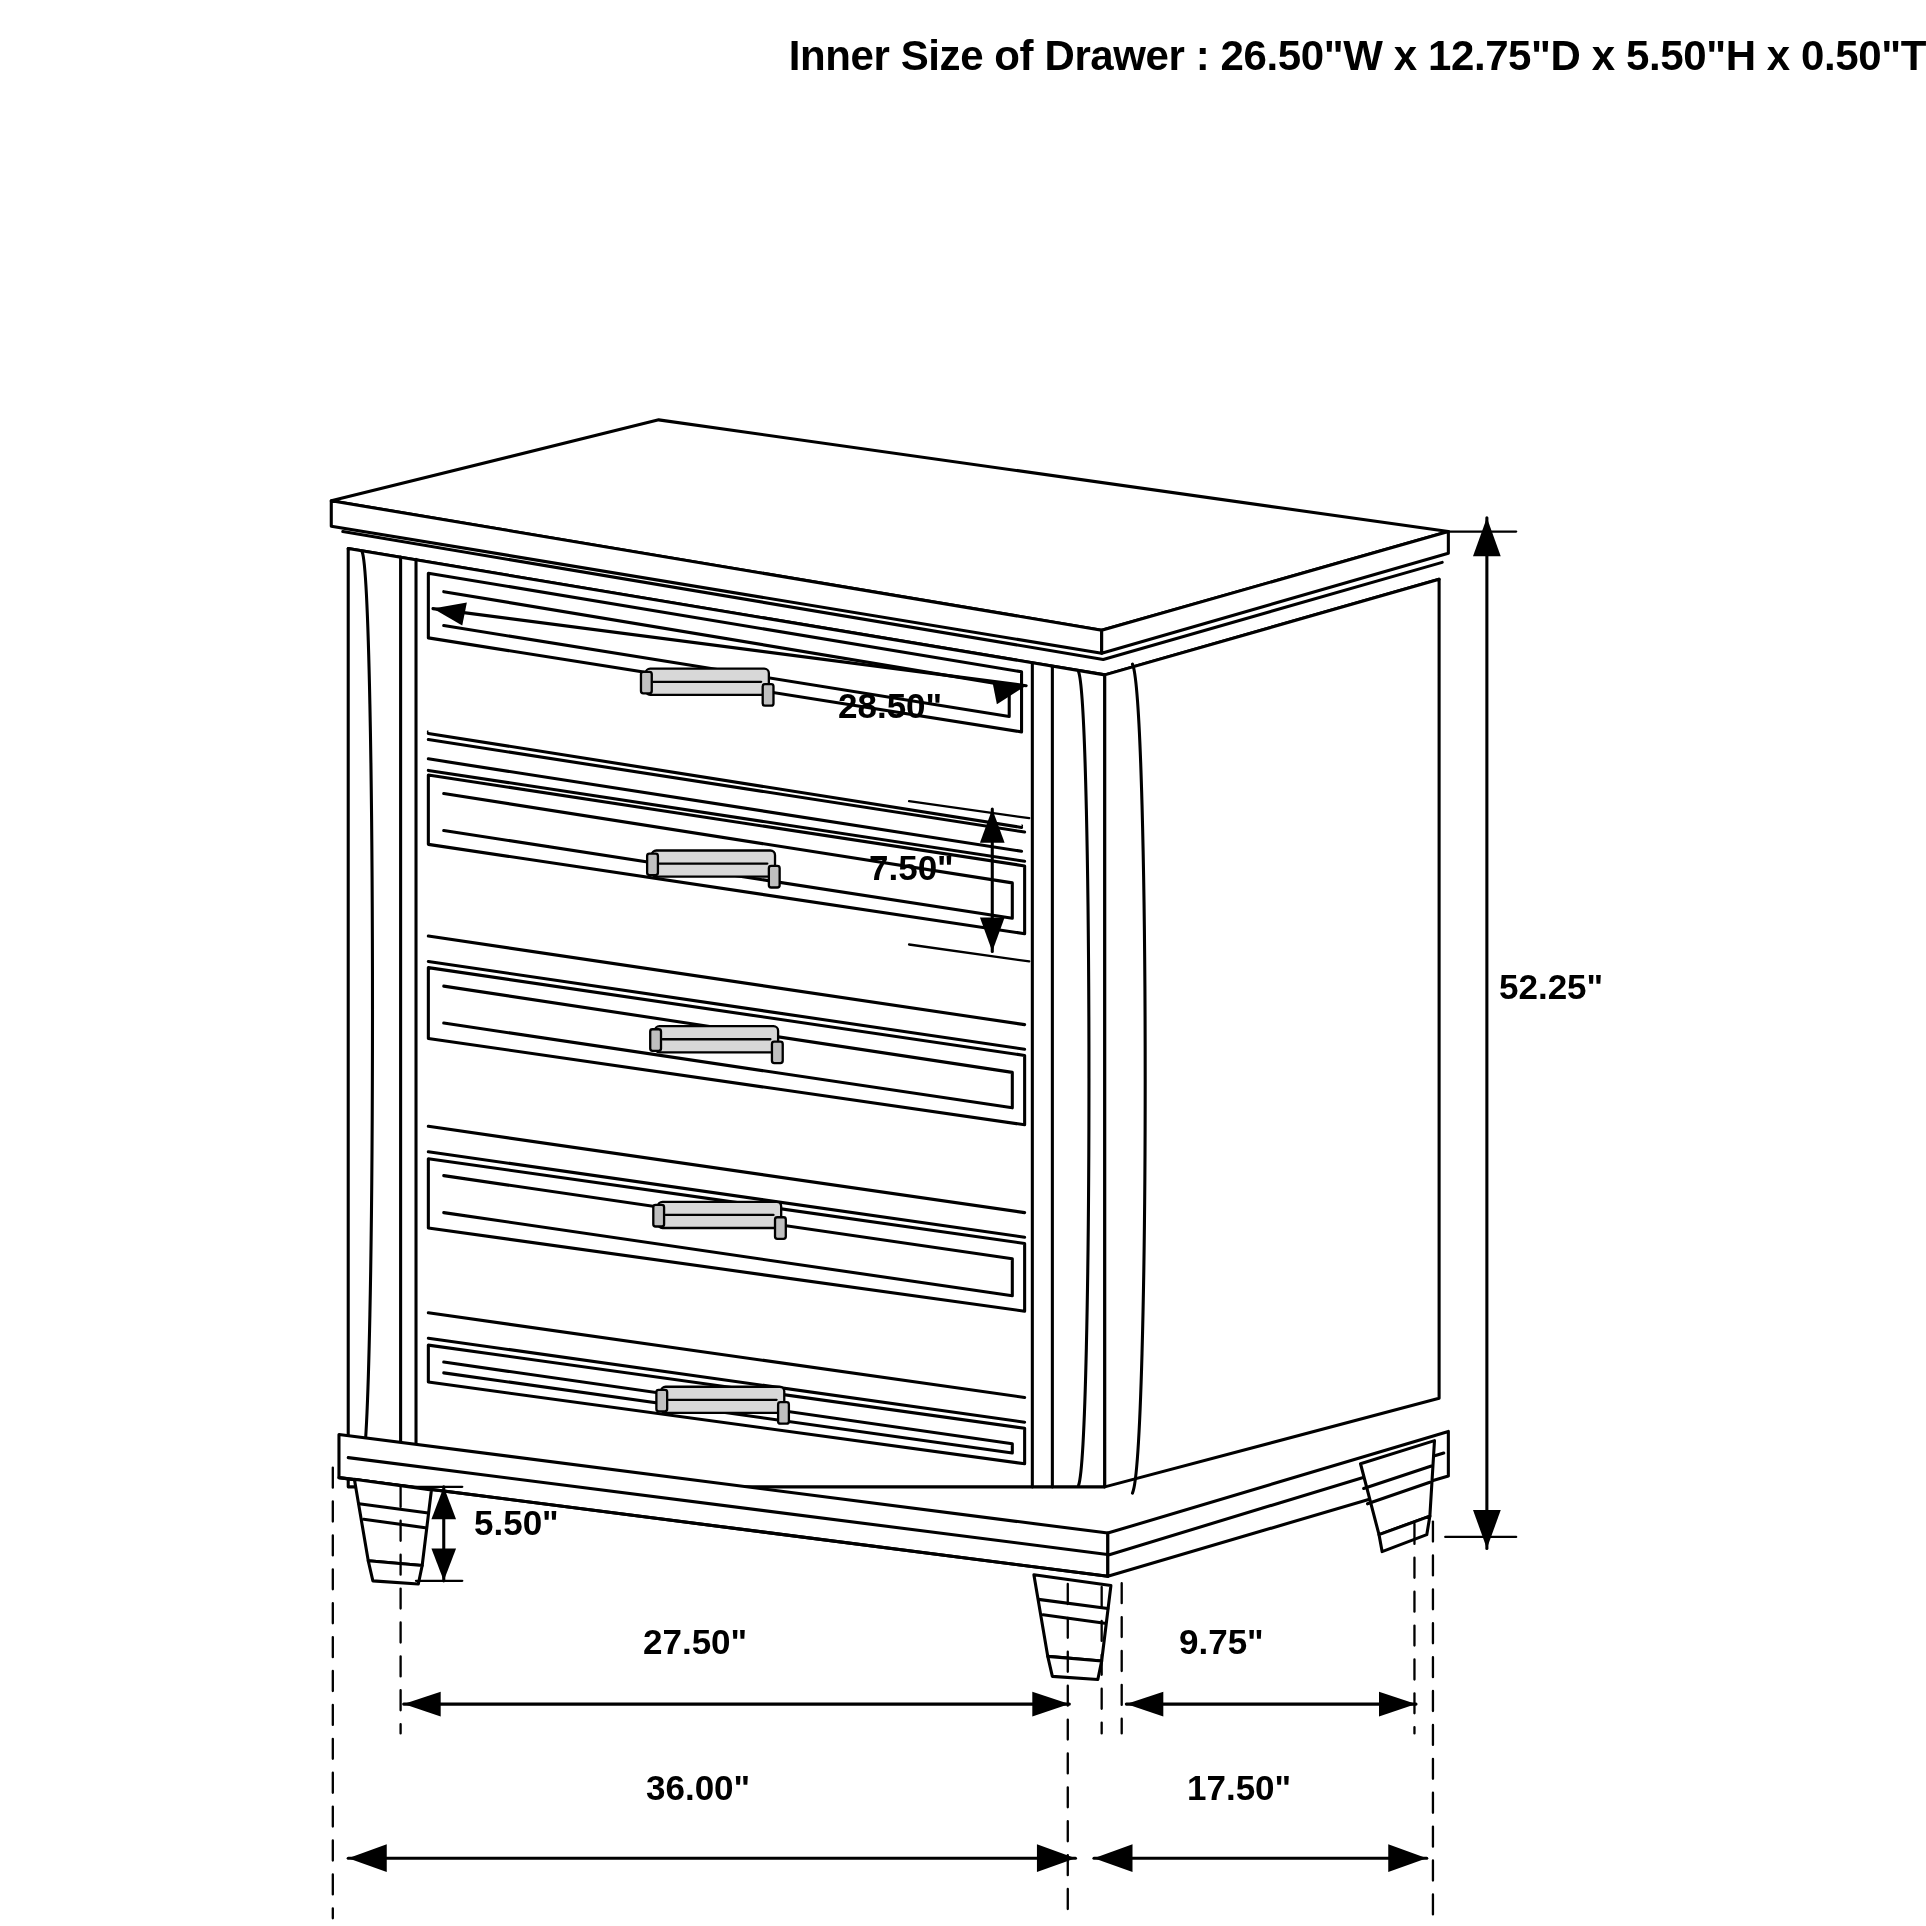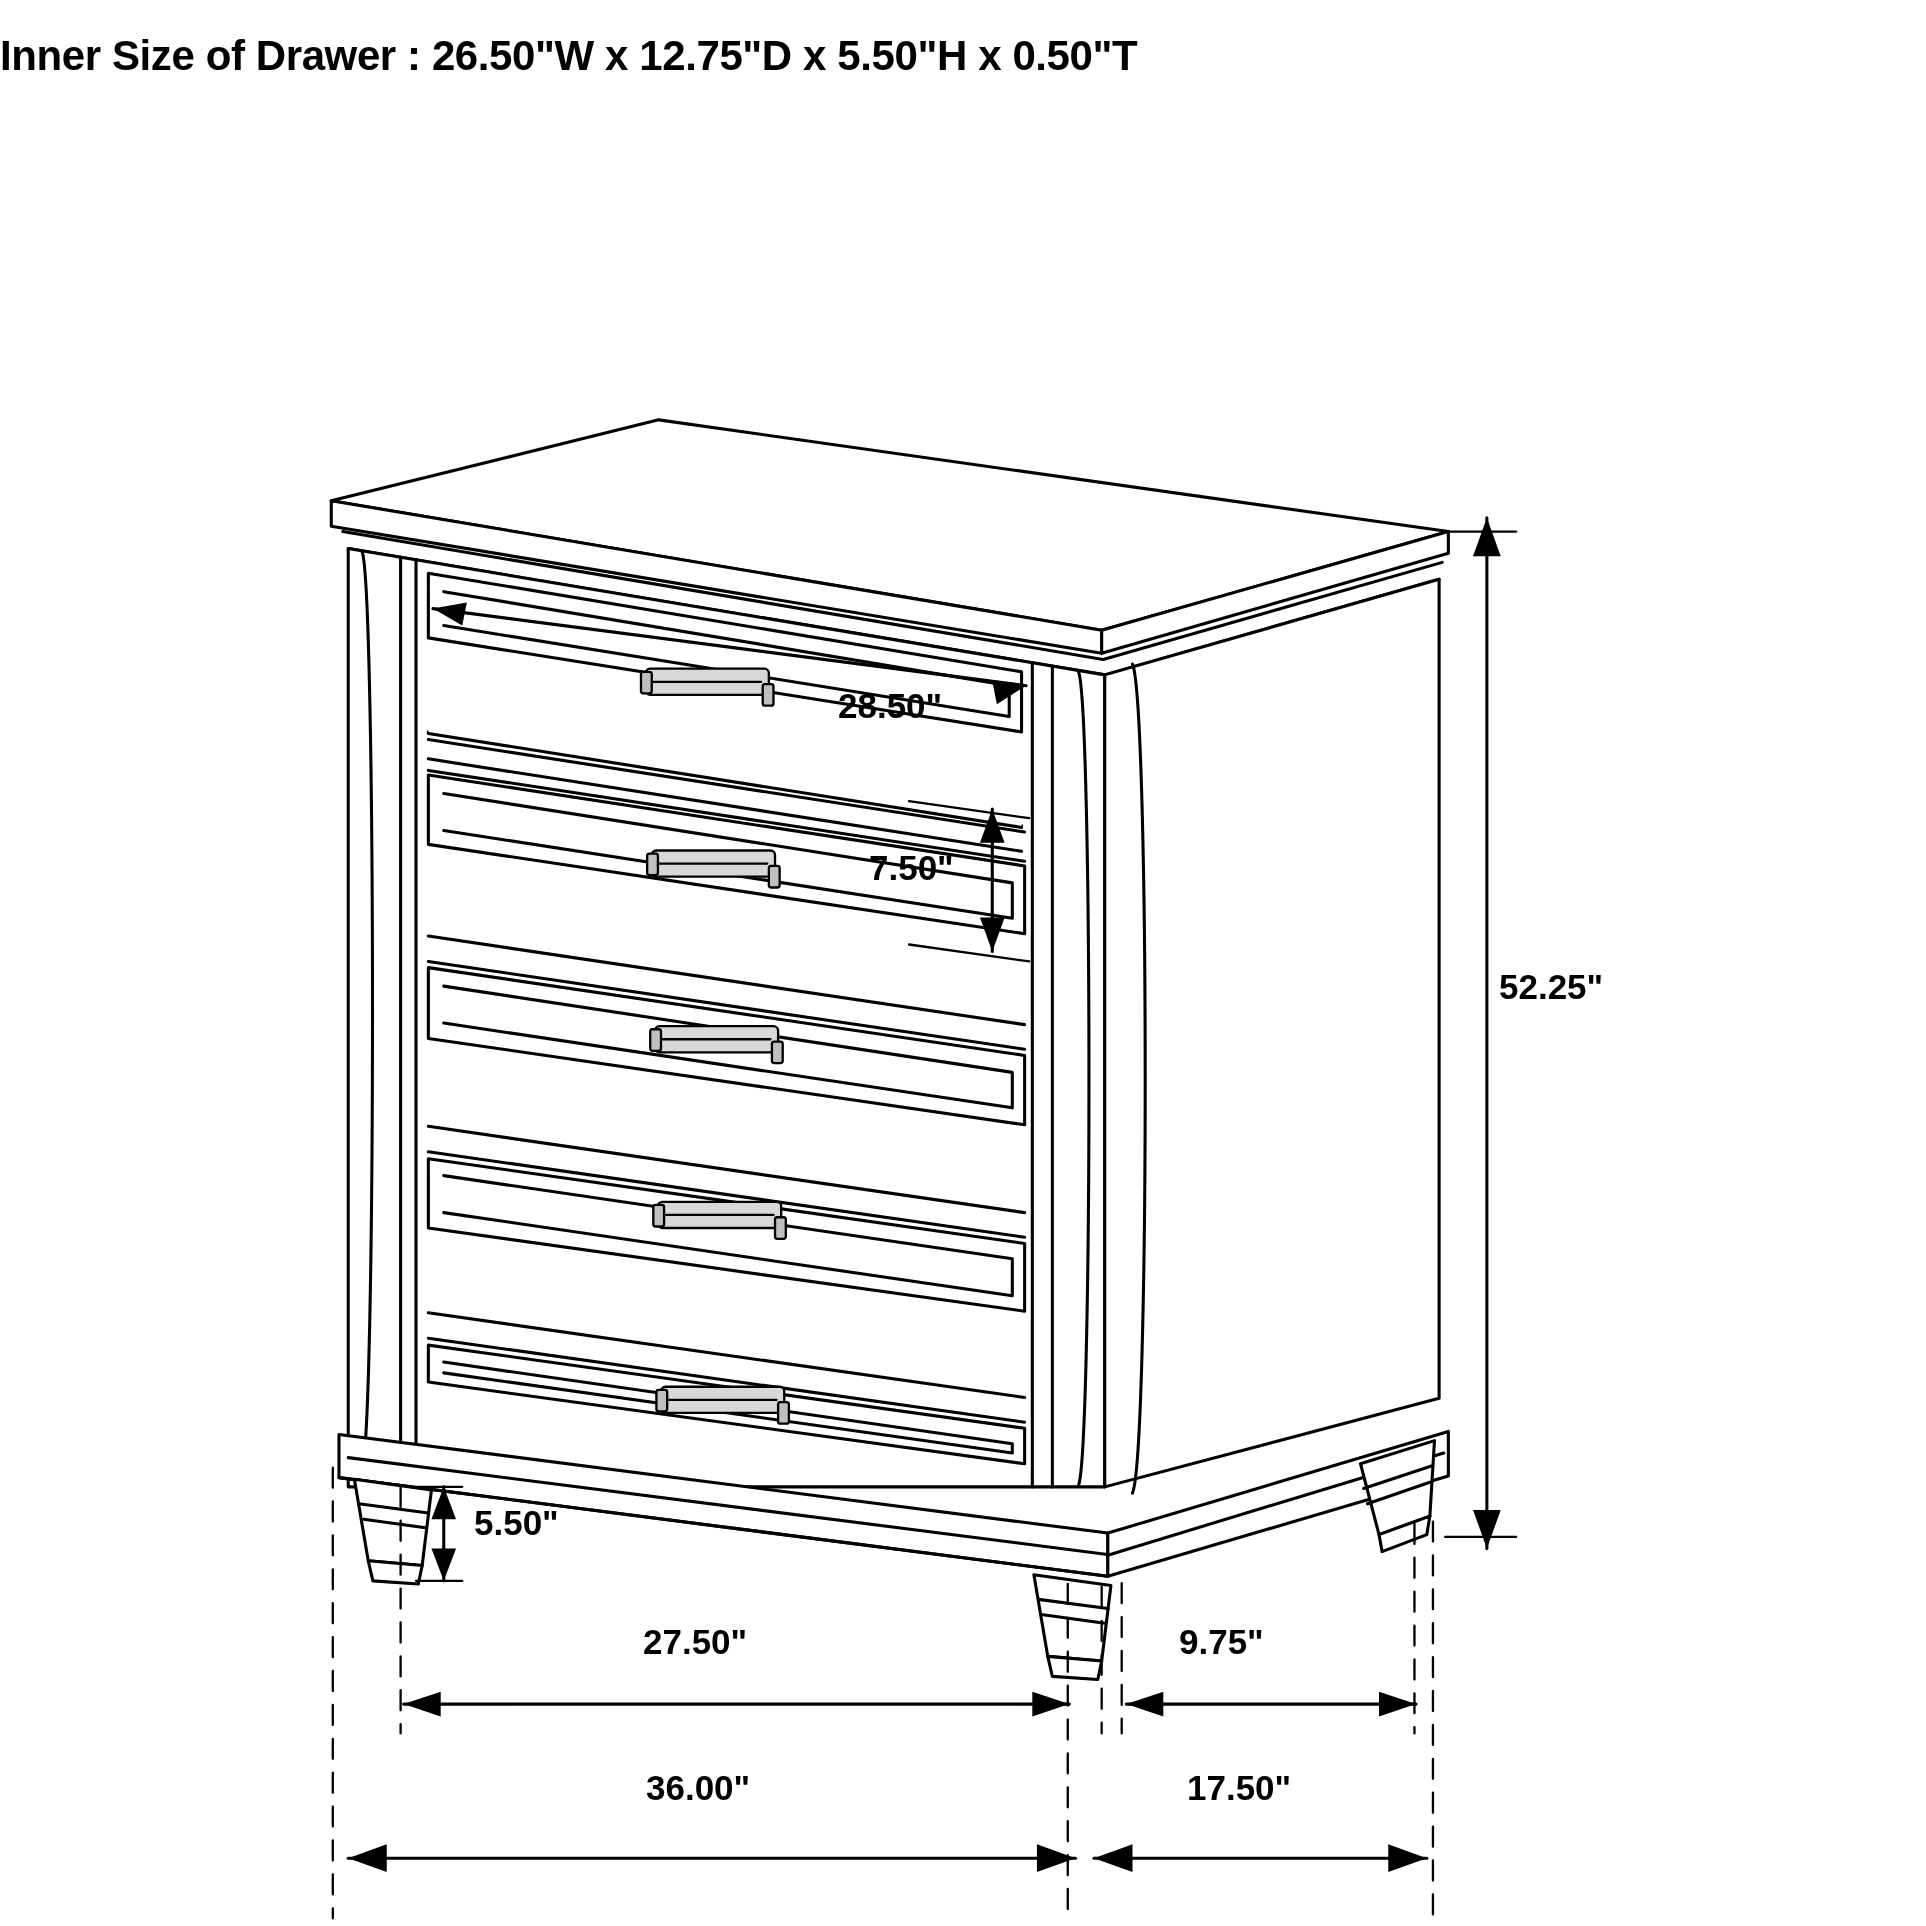--- a/index.html
+++ b/index.html
@@ -20,21 +20,21 @@
     left: 0;
     top: 0;
     width: 1926px;
     height: 1926px;
   }
   .title {
     position: absolute;
     left: 0;
     top: 32px;
     width: 1926px;
-    text-align: left;
+    text-align: right;
     font-size: 42px;
     font-weight: bold;
     letter-spacing: -0.4px;
     white-space: nowrap;
   }
   svg.draw {
     position: absolute;
     left: 0;
     top: 0;
     width: 1926px;

